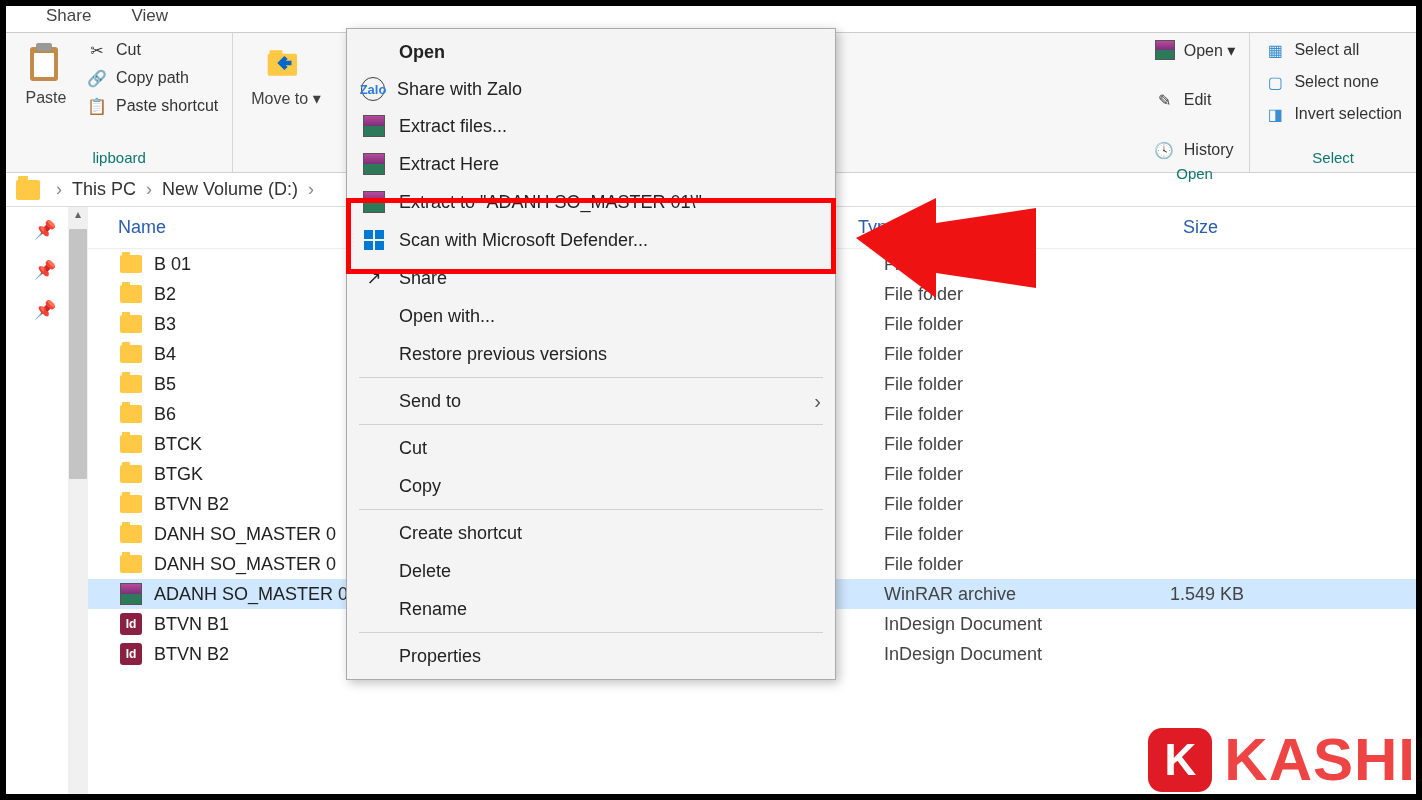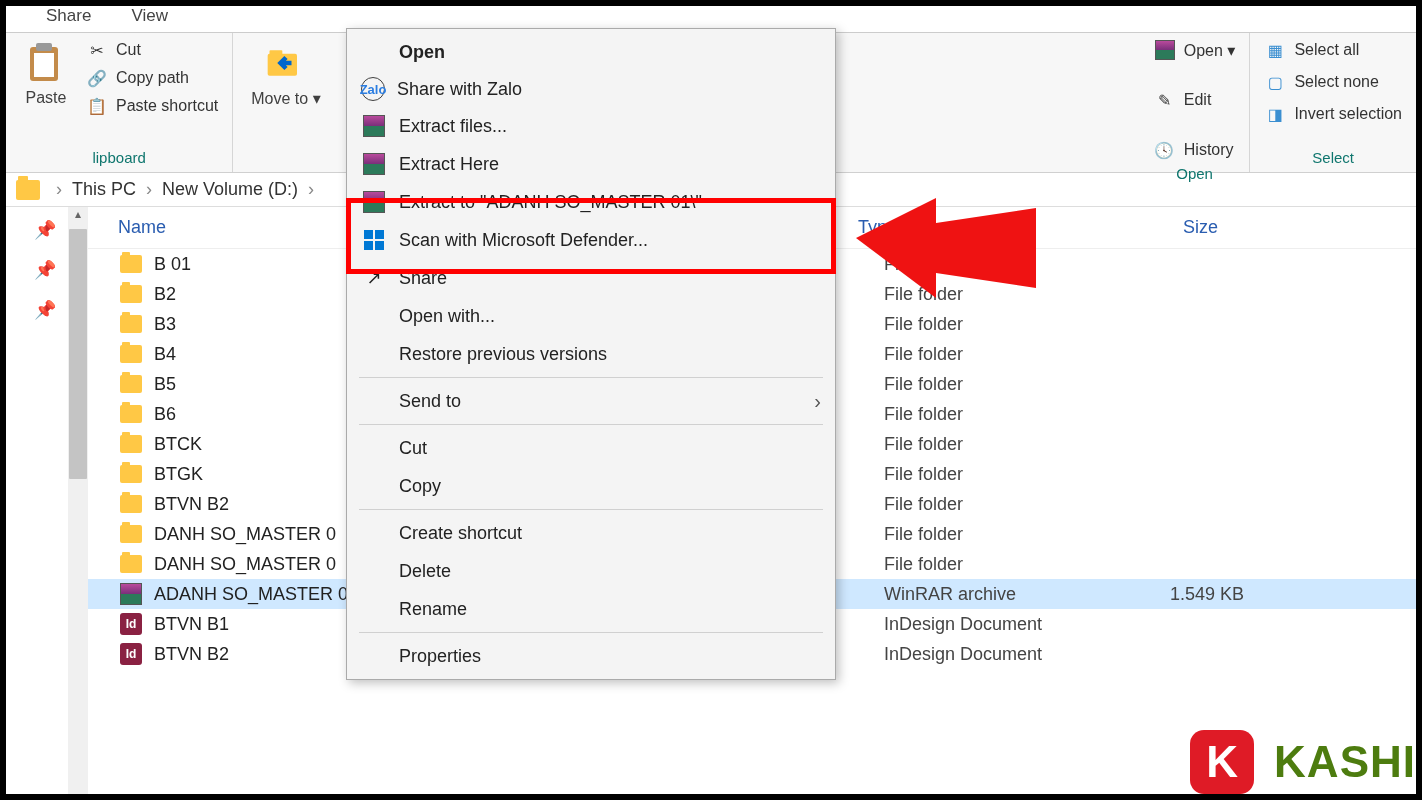--- a/index.html
+++ b/index.html
@@ -46,21 +46,21 @@
 .context-menu { position: absolute; top: 22px; left: 340px; width: 490px; background: #f4f4f4; border: 1px solid #aaa; box-shadow: 3px 3px 10px rgba(0,0,0,0.25); z-index: 50; font-size: 18px; color: #222; padding: 4px 0; }
 .cm-item { display: flex; align-items: center; padding: 6px 14px; gap: 12px; cursor: pointer; }
 .cm-item.bold { font-weight: 700; }
 .cm-ico { width: 26px; height: 26px; display: flex; align-items: center; justify-content: center; font-size: 18px; }
 .cm-sep { border-top: 1px solid #d0d0d0; margin: 4px 12px; }
 .cm-arrow { margin-left: auto; color: #555; font-size: 20px; }
 .highlight-box { position: absolute; border: 5px solid #ff0000; top: 192px; left: 340px; width: 490px; height: 76px; z-index: 60; pointer-events: none; }
 .arrow { position: absolute; top: 172px; left: 850px; z-index: 70; pointer-events: none; }
 .watermark { position: absolute; right: 0px; bottom: 0px; display: flex; align-items: center; gap: 12px; z-index: 80; }
 .wm-badge { width: 64px; height: 64px; background: #df1b26; border-radius: 14px; color: #fff; font-size: 44px; font-weight: 800; display: flex; align-items: center; justify-content: center; }
-.wm-text { font-size: 44px; font-weight: 800; color: #4d7c0f; letter-spacing: 1px; margin-left: 8px; }
+.wm-text { font-size: 60px; font-weight: 800; color: #ef4444; letter-spacing: 1px; }
 </style>
 </head>
 <body>
 
 <div class="tabs">
   <span class="tab">Share</span>
   <span class="tab">View</span>
 </div>
 
 <div class="ribbon">

